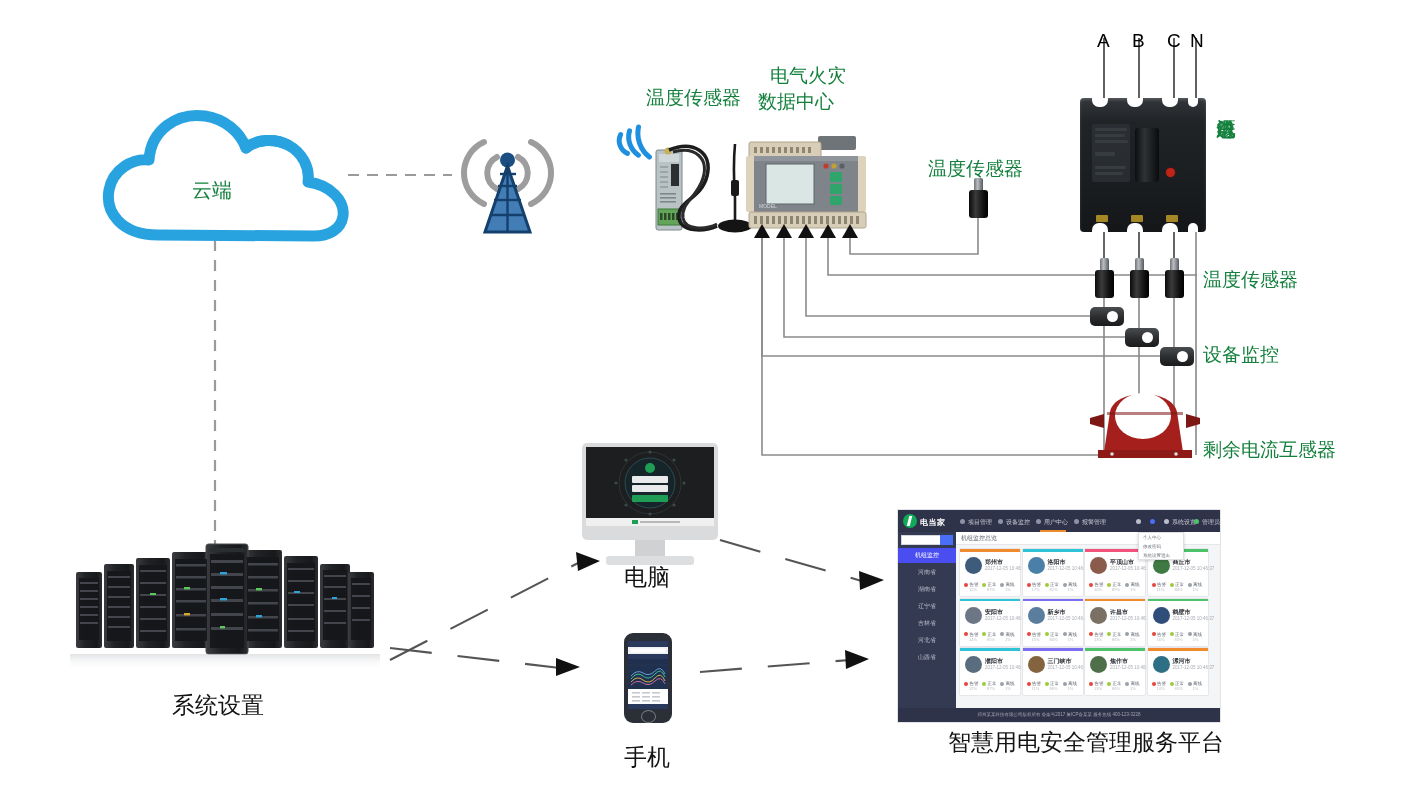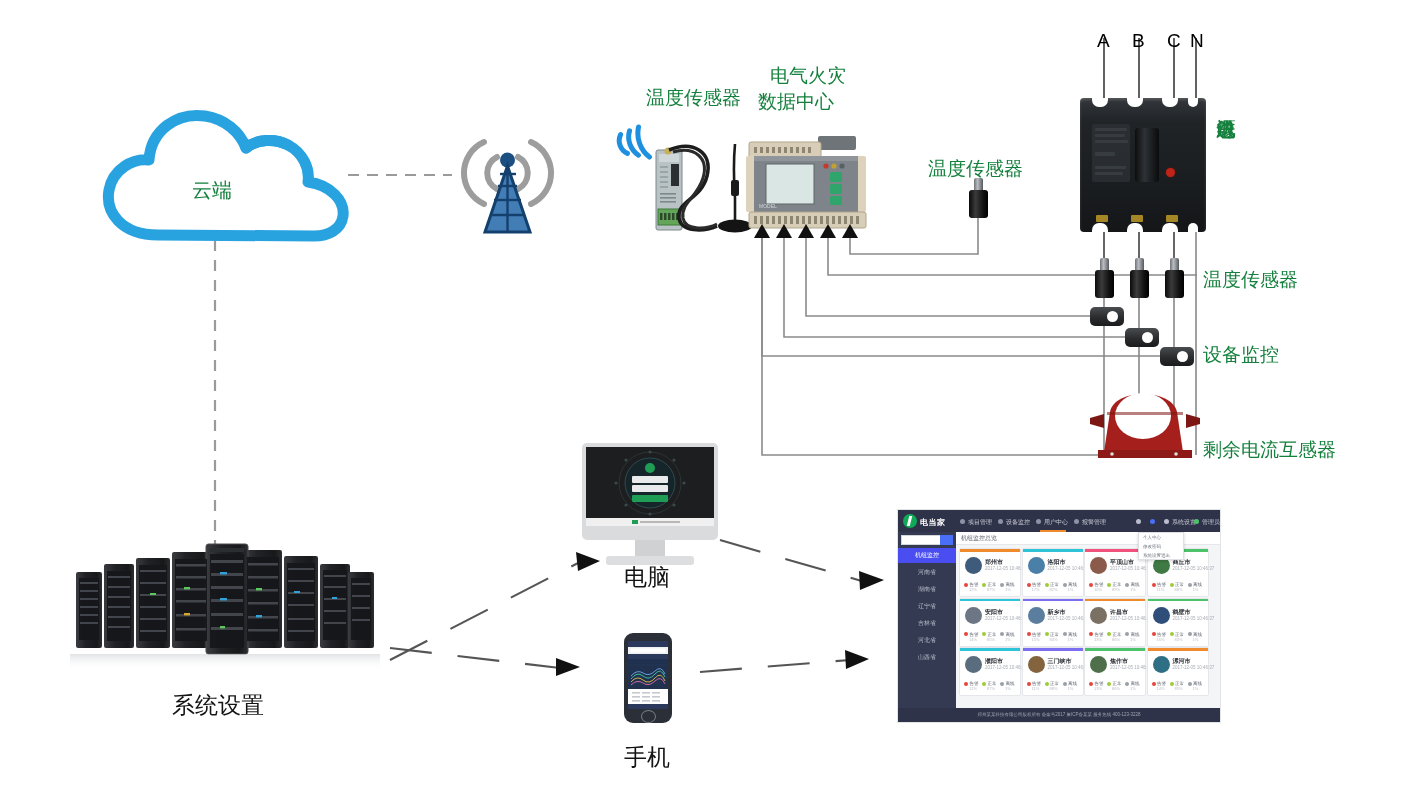--- a/index.html
+++ b/index.html
@@ -679,14 +679,15 @@
     </div>
 
     <div class="plat-drop" style="left:240px;top:22px;width:44px;height:26px;">
       <div>个人中心</div>
       <div>修改密码</div>
       <div>系统设置退出</div>
     </div>
 
     <div class="plat-foot">郑州某某科技有限公司版权所有 备案号2017 豫ICP备某某 服务热线 400-123-3228</div>
   </div>
+  <div class="cap lg" style="left:948px;top:727px;">智慧用电安全管理服务平台</div>
 
 </div>
 
 </body></html>

